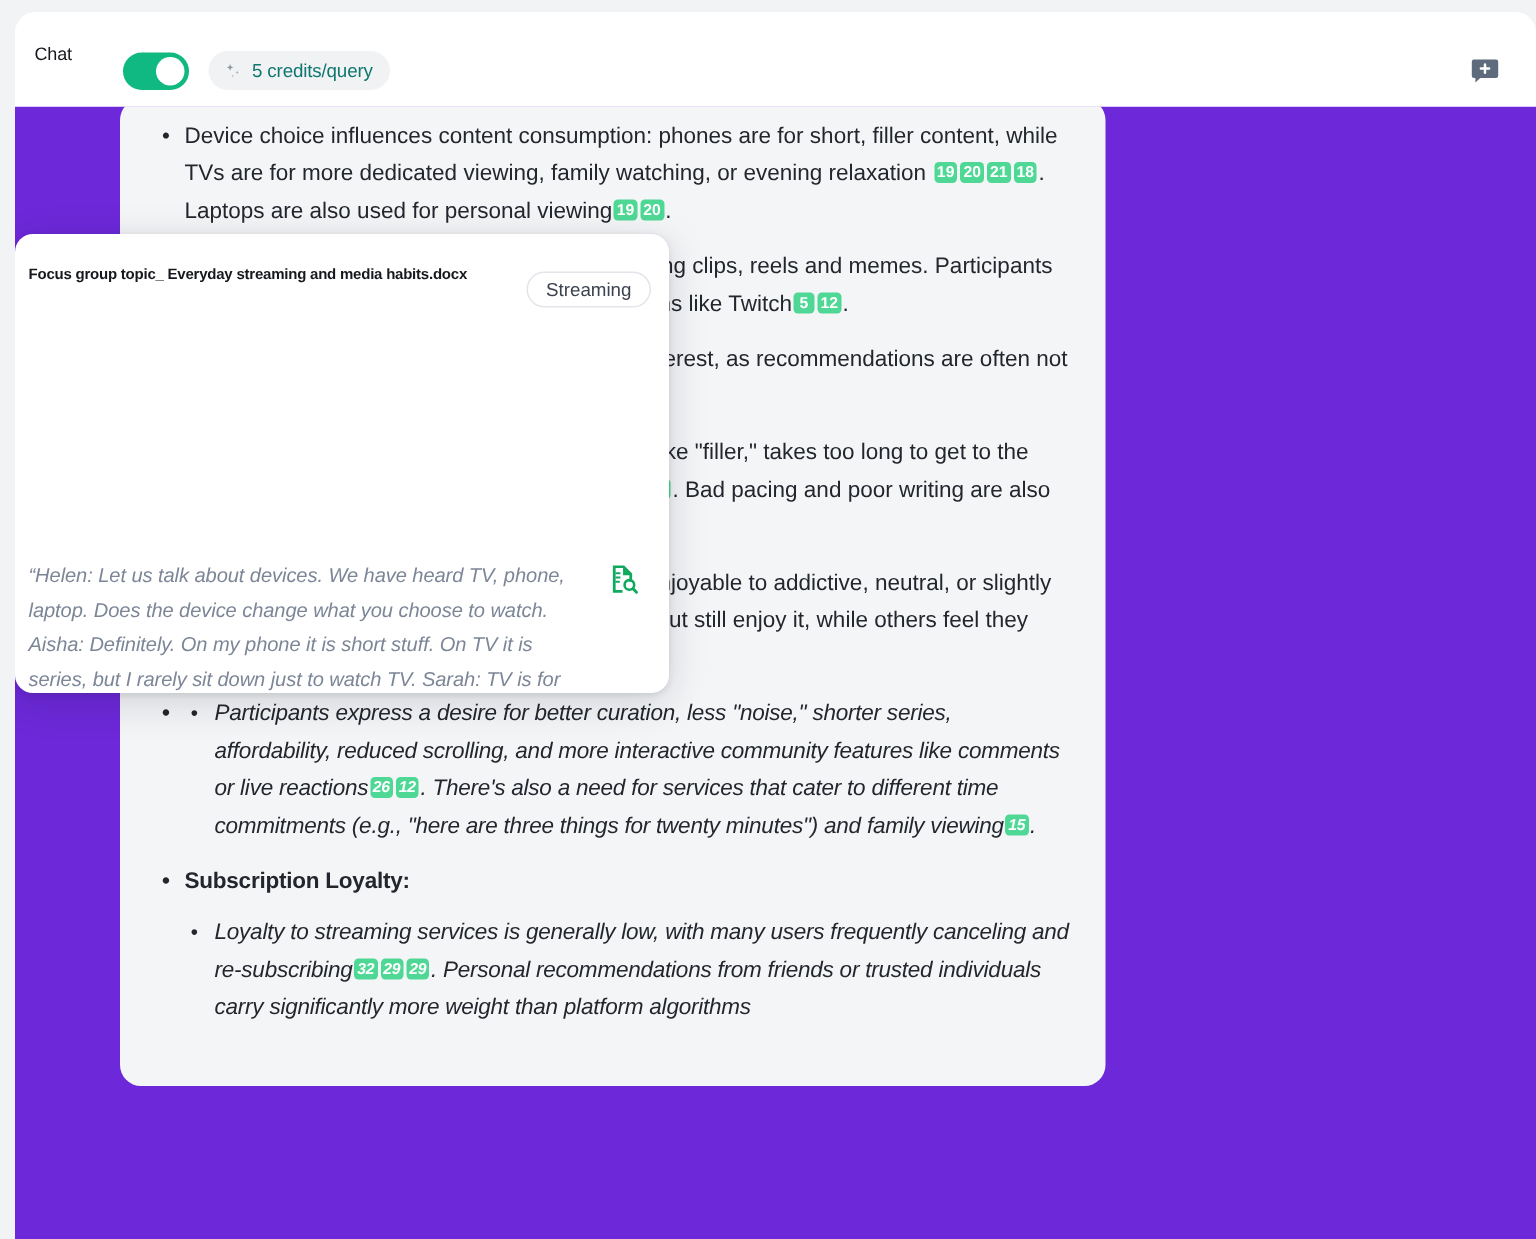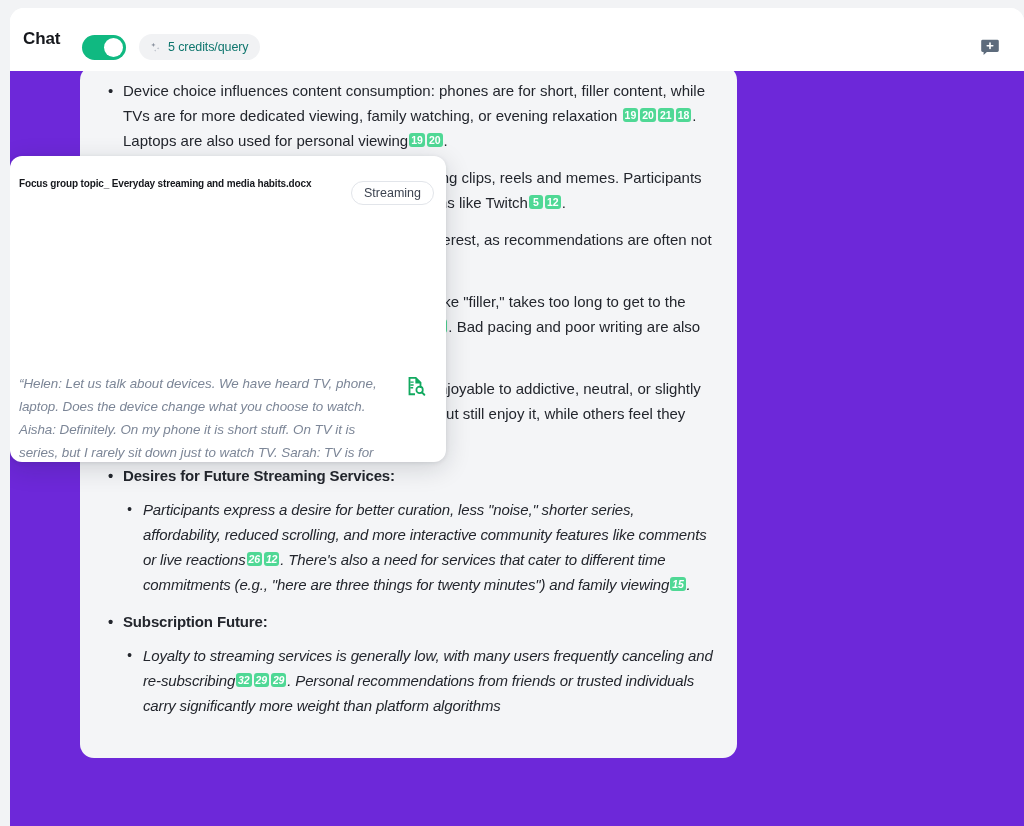--- a/index.html
+++ b/index.html
@@ -31,22 +31,22 @@
     left: 0; top: 0;
     width: 1014px;
     height: 63px;
     background: #ffffff;
     z-index: 30;
   }
   #chat-title {
     position: absolute;
     left: 13px;
     top: 21px;
-    font-size: 17px;
-    font-weight: bold;
+    font-size: 12px;
+    font-weight: normal;
     color: #16181d;
     letter-spacing: -0.1px;
     text-align: right;
   }
 
   
   #chat-toggle {
     position: absolute;
     left: 72px;
     top: 27px;
@@ -280,24 +280,24 @@
   <div id="chat-scroll">
 
     <div id="assistant-message">
       <div class="msg-body">
         <ul class="lvl1" id="blocks-root">
             <li>Device choice influences content consumption: phones are for short, filler content, while TVs are for more dedicated viewing, family watching, or evening relaxation <span class="cite-group"><span class="cite">19</span><span class="cite">20</span><span class="cite">21</span><span class="cite">18</span></span>. Laptops are also used for personal viewing<span class="cite-group"><span class="cite">19</span><span class="cite">20</span></span>.</li>
             <li>There is a strong social element evident in sharing clips, reels and memes. Participants appreciate the shared experience of live platforms like Twitch<span class="cite-group"><span class="cite">5</span><span class="cite">12</span></span>.</li>
             <li>When friends recommend a show, some lose interest, as recommendations are often not trusted.</li>
             <li>Common frustrations include content that feels like "filler," takes too long to get to the point, has too many adverts, or is "too dark"<span class="cite-group"><span class="cite">25</span><span class="cite">26</span></span>. Bad pacing and poor writing are also cited.</li>
             <li>Feelings are mixed: ranging from positive and enjoyable to addictive, neutral, or slightly uneasy<span class="cite-group"><span class="cite">28</span><span class="cite">29</span></span>. Some acknowledge wasting time but still enjoy it, while others feel they watch "without thinking"<span class="cite-group"><span class="cite">30</span><span class="cite">31</span></span>.</li>
-            <li class="section-head"><span>Desires for Future Streaming Services:</span><ul class="lvl2">
+            <li class="section-head"><ul class="lvl2">
                 <li>Participants express a desire for better curation, less "noise," shorter series, affordability, reduced scrolling, and more interactive community features like comments or live reactions<span class="cite-group"><span class="cite">26</span><span class="cite">12</span></span>. There's also a need for services that cater to different time commitments (e.g., "here are three things for twenty minutes") and family viewing<span class="cite-group"><span class="cite">15</span></span>.</li>
               </ul></li>
-            <li class="section-head"><span>Subscription Future:</span><ul class="lvl2">
+            <li class="section-head"><span>Subscription Loyalty:</span><ul class="lvl2">
                 <li>Loyalty to streaming services is generally low, with many users frequently canceling and re-subscribing<span class="cite-group"><span class="cite">32</span><span class="cite">29</span><span class="cite">29</span></span>. Personal recommendations from friends or trusted individuals carry significantly more weight than platform algorithms</li>
               </ul></li>
           </ul>
       </div>
     </div>
 
   </div>
 
   <div id="source-preview-card">
     <div id="preview-title">Focus group topic_ Everyday streaming and media habits.docx</div>

